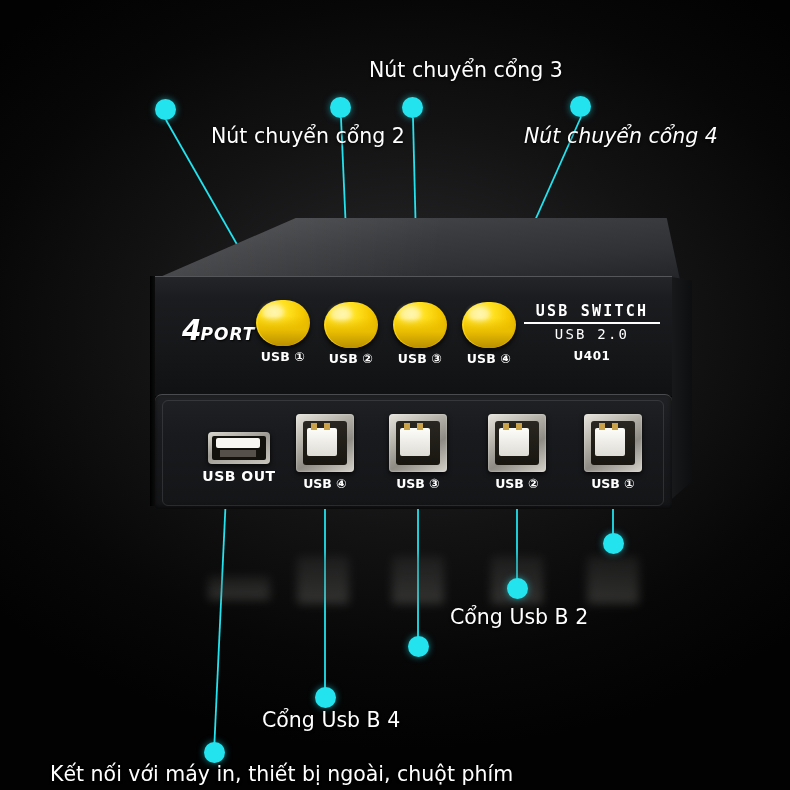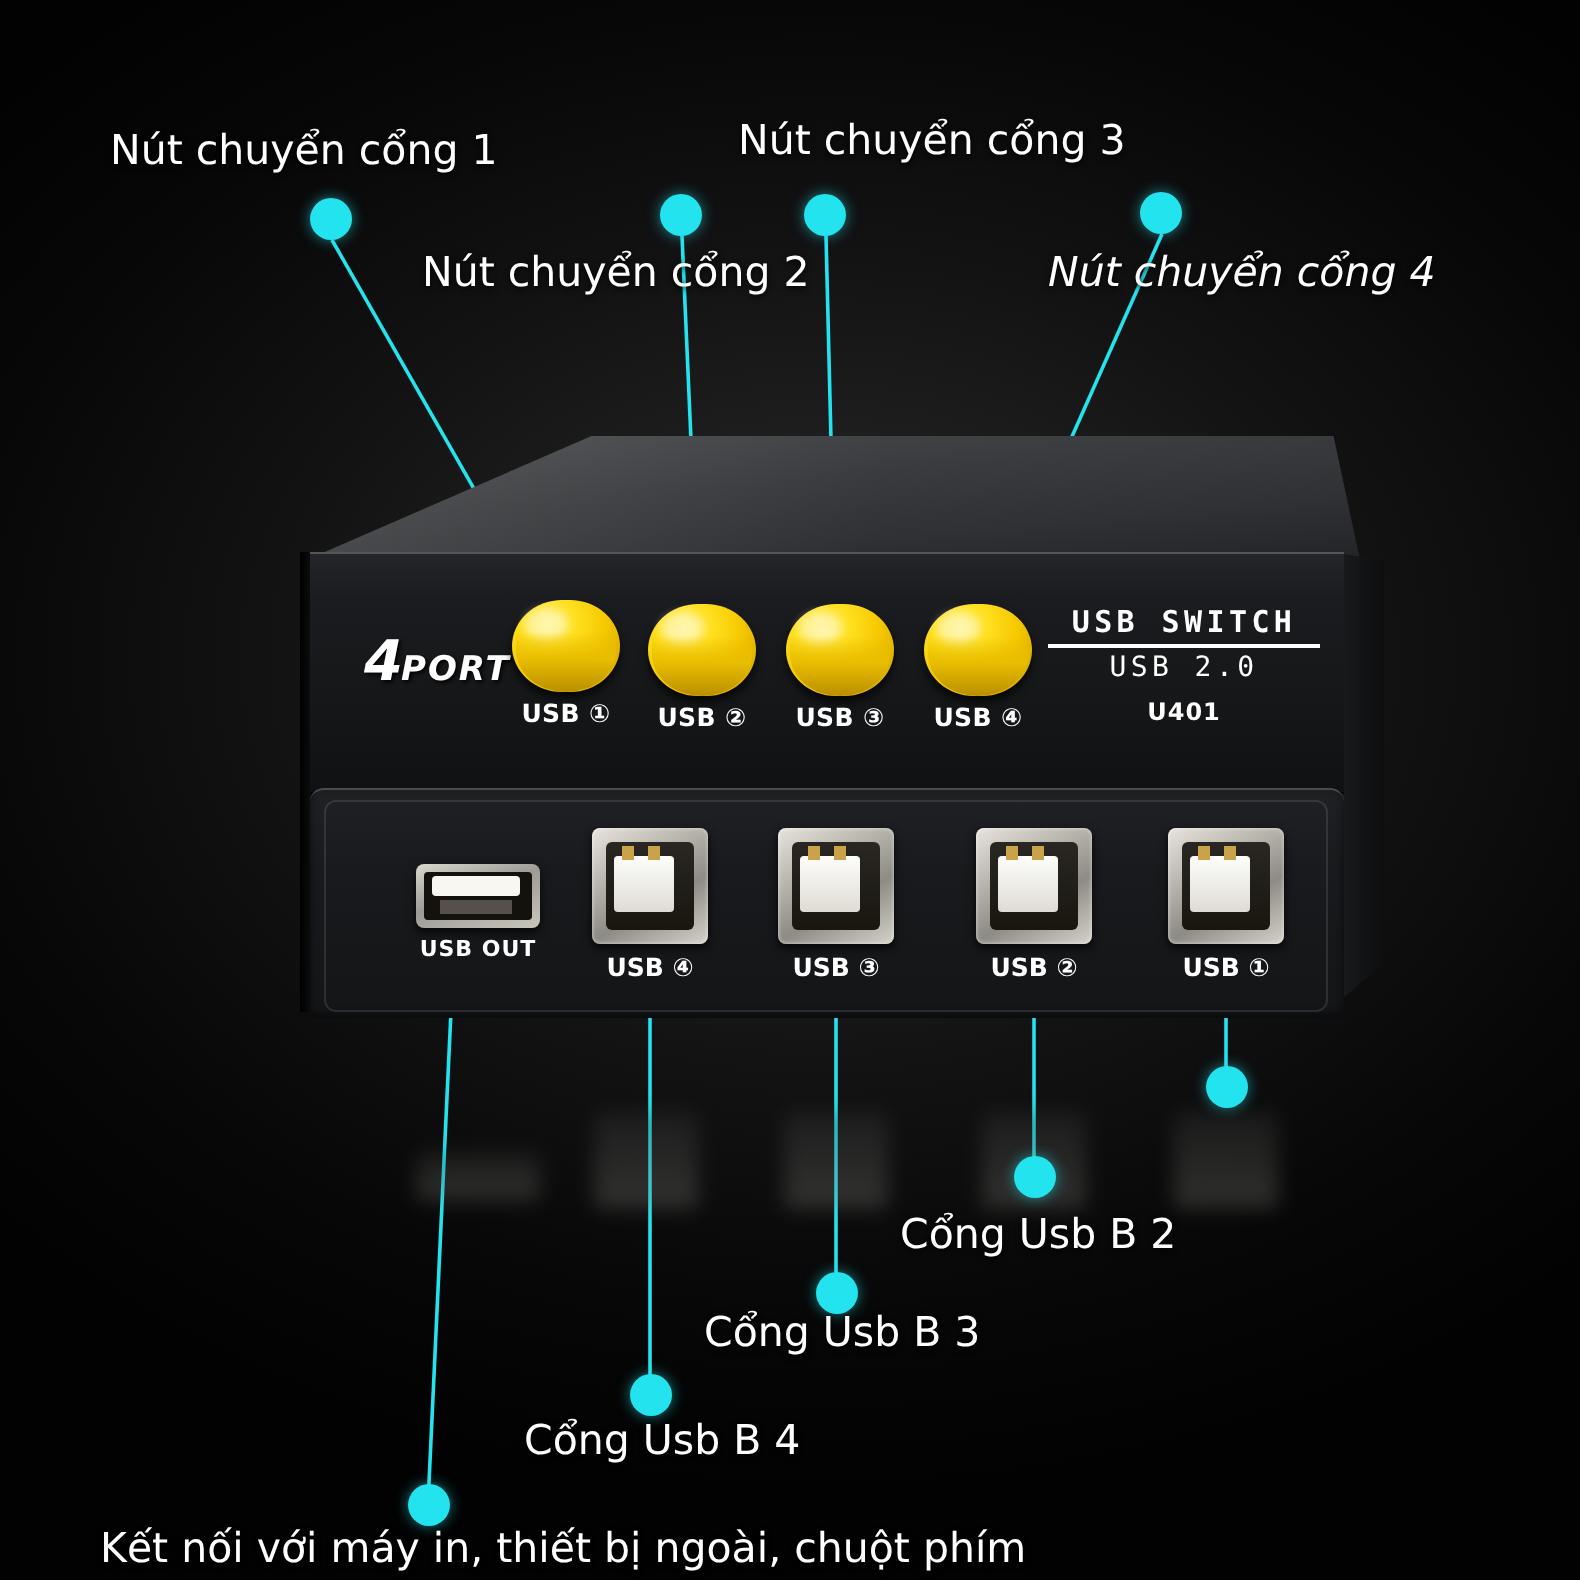--- a/index.html
+++ b/index.html
@@ -105,21 +105,21 @@
   .portA .shell{
     position:absolute;inset:0;border-radius:4px;
     background:linear-gradient(160deg,#d9d7ce 0%,#9d9b93 45%,#c8c6bd 100%);
     box-shadow:0 2px 5px rgba(0,0,0,.8);
   }
   .portA .cav{position:absolute;left:4px;top:4px;right:4px;bottom:4px;border-radius:2px;background:#14120d;}
   .portA .white{position:absolute;left:8px;top:6px;width:44px;height:10px;border-radius:2px;background:#f8f7f2;}
   .portA .tongue{position:absolute;left:12px;top:18px;width:36px;height:7px;background:#55504a;}
   .portA .lbl{
     position:absolute;left:-18px;top:36px;width:98px;text-align:center;color:#fff;
-    font-size:11px;font-weight:bold;letter-spacing:.5px;white-space:nowrap;
+    font-size:14px;font-weight:bold;letter-spacing:.5px;white-space:nowrap;
   }
   
   #reflection{
     position:absolute;left:160px;top:512px;width:510px;height:96px;
     filter:blur(5px);opacity:.30;
     transform:scaleY(-1);
   }
   .rf{position:absolute;background:linear-gradient(180deg,#8b8a84,#3a3a38);border-radius:3px;}
   
   .dot{position:absolute;width:21px;height:21px;border-radius:50%;background:#22e3ee;
@@ -247,22 +247,20 @@
   <div class="dot" style="left:155px;top:99px;"></div>
   <div class="dot" style="left:330px;top:97px;"></div>
   <div class="dot" style="left:402px;top:97px;"></div>
   <div class="dot" style="left:570px;top:96px;"></div>
   <div class="dot" style="left:603px;top:533px;"></div>
   <div class="dot" style="left:507px;top:578px;"></div>
   <div class="dot" style="left:408px;top:636px;"></div>
   <div class="dot" style="left:315px;top:687px;"></div>
   <div class="dot" style="left:204px;top:742px;"></div>
 
-  <div class="clbl" style="left:55px;top:63px;">Nút chuyển cổng 1</div>
   <div class="clbl" style="left:211px;top:124px;">Nút chuyển cổng 2</div>
   <div class="clbl" style="left:369px;top:58px;">Nút chuyển cổng 3</div>
   <div class="clbl" style="left:524px;top:124px;font-style:italic;">Nút chuyển cổng 4</div>
   <div class="clbl" style="left:450px;top:605px;">Cổng Usb B 2</div>
-  <div class="clbl" style="left:352px;top:654px;">Cổng Usb B 3</div>
   <div class="clbl" style="left:262px;top:708px;">Cổng Usb B 4</div>
   <div class="clbl" style="left:50px;top:762px;">Kết nối với máy in, thiết bị ngoài, chuột phím</div>
 
 </div>
 
 </body></html>

